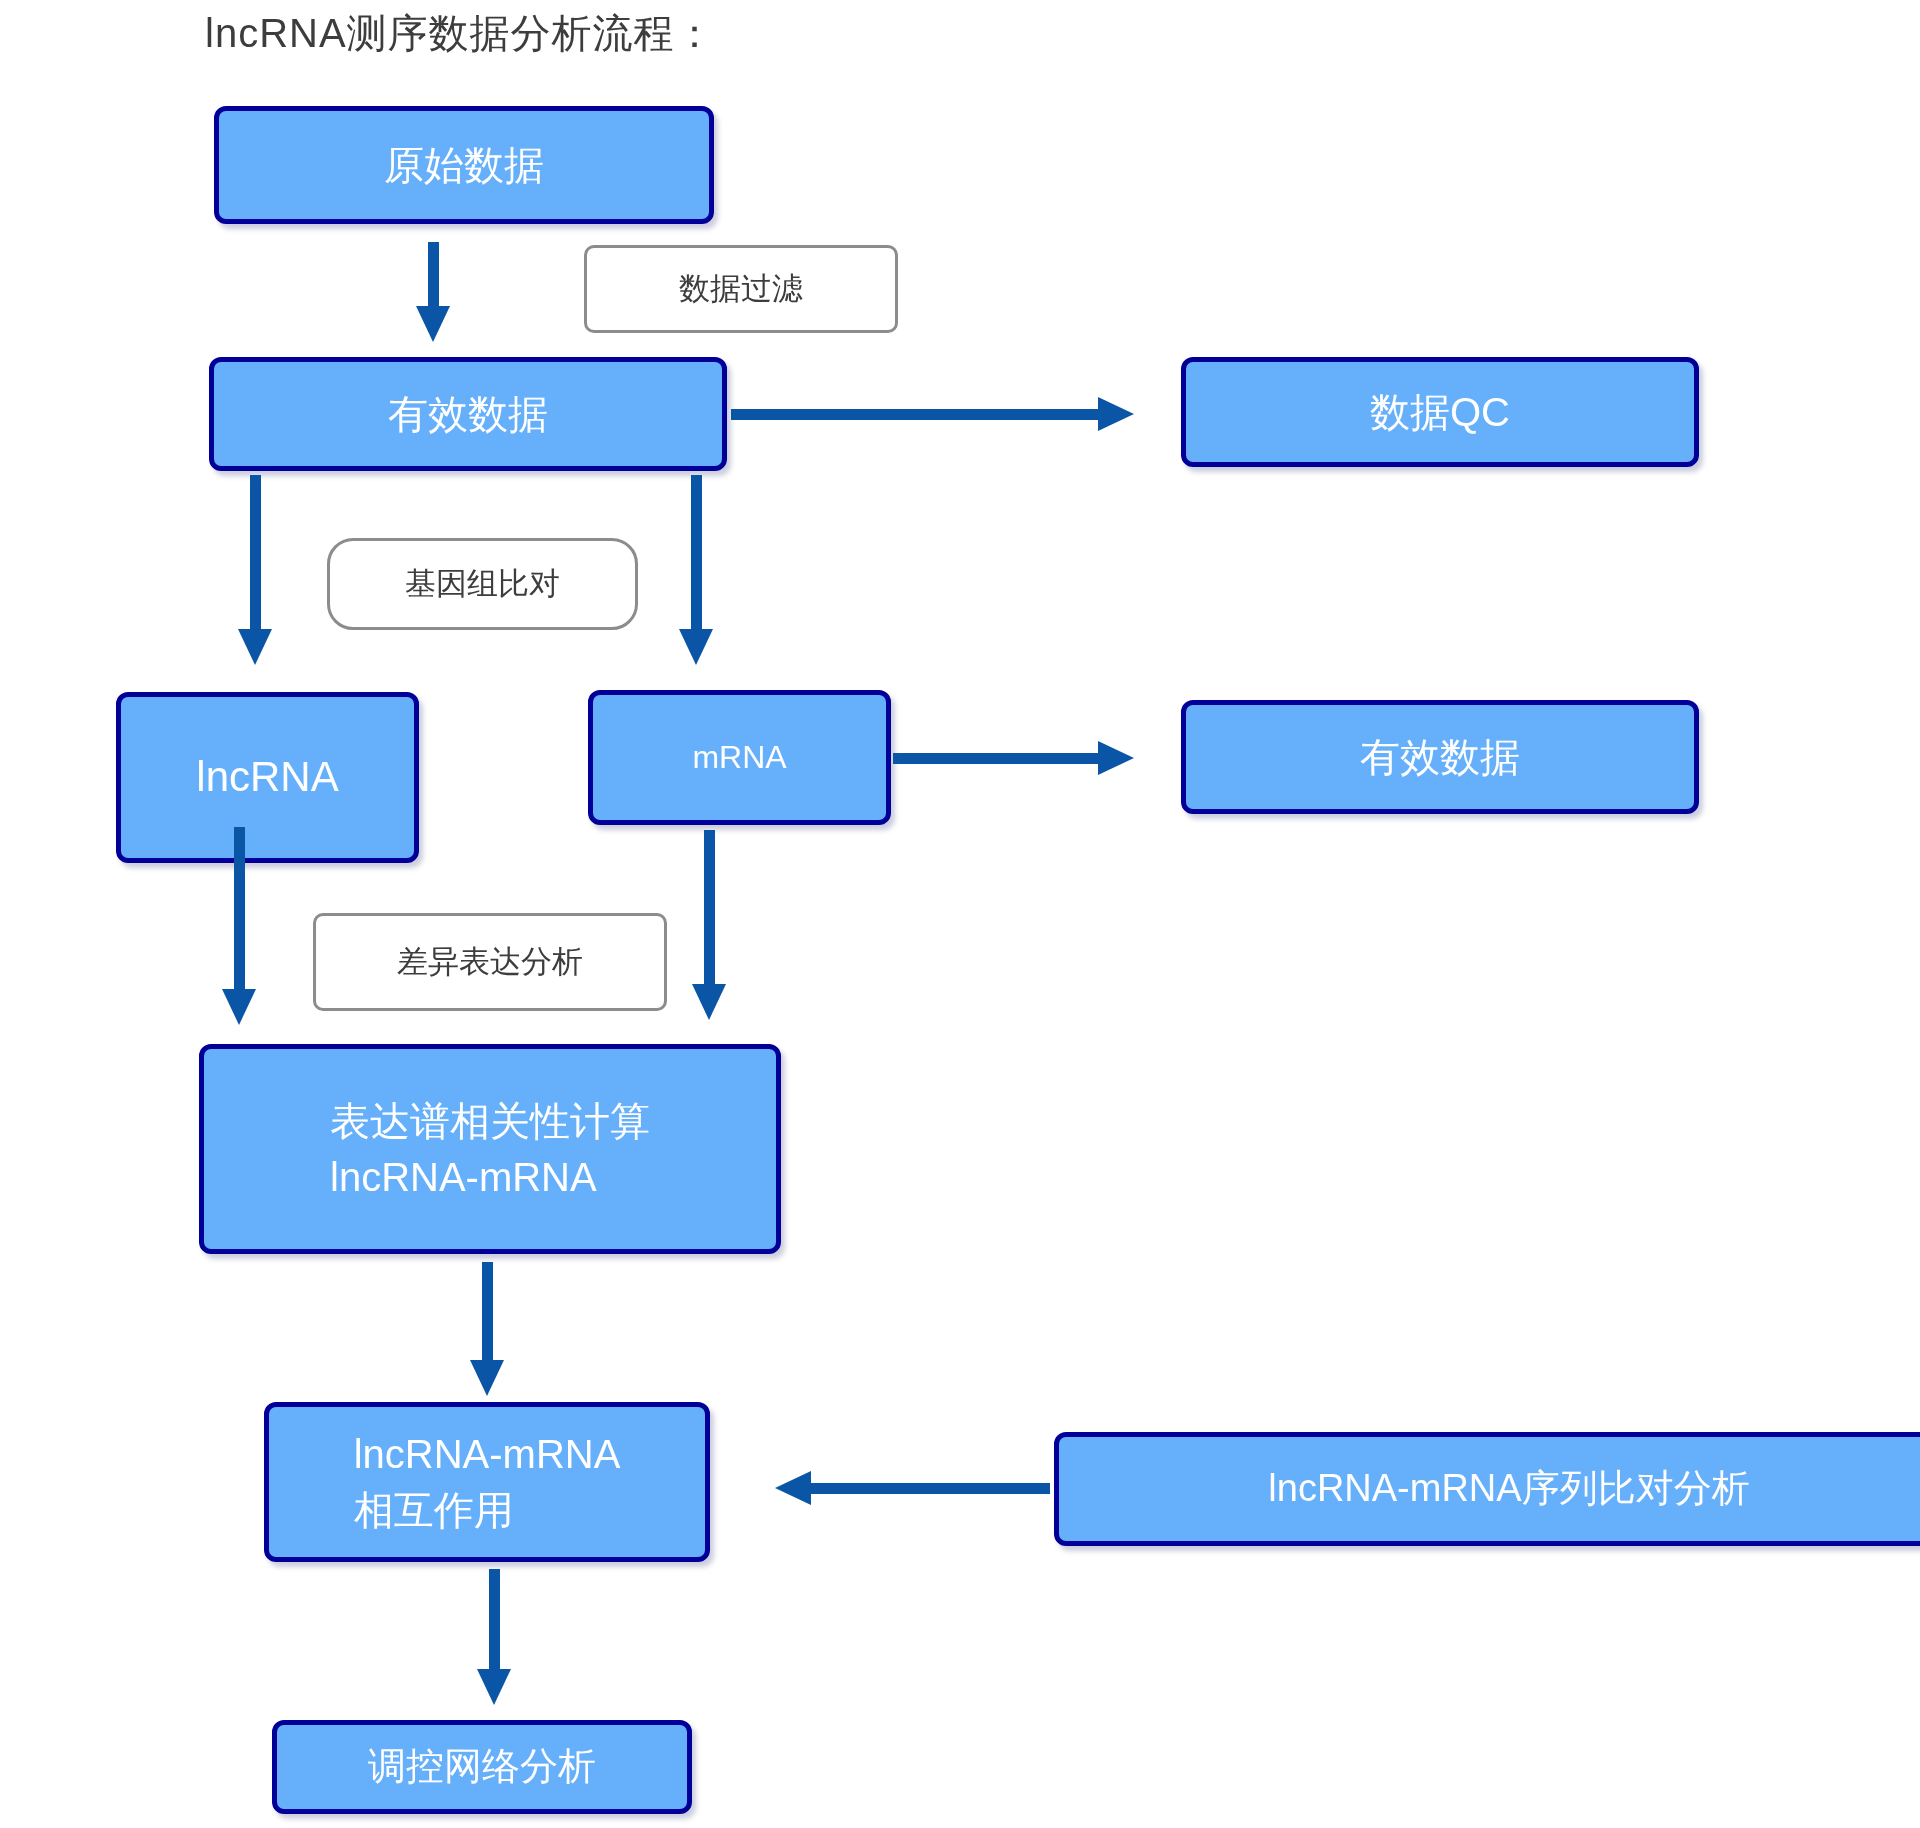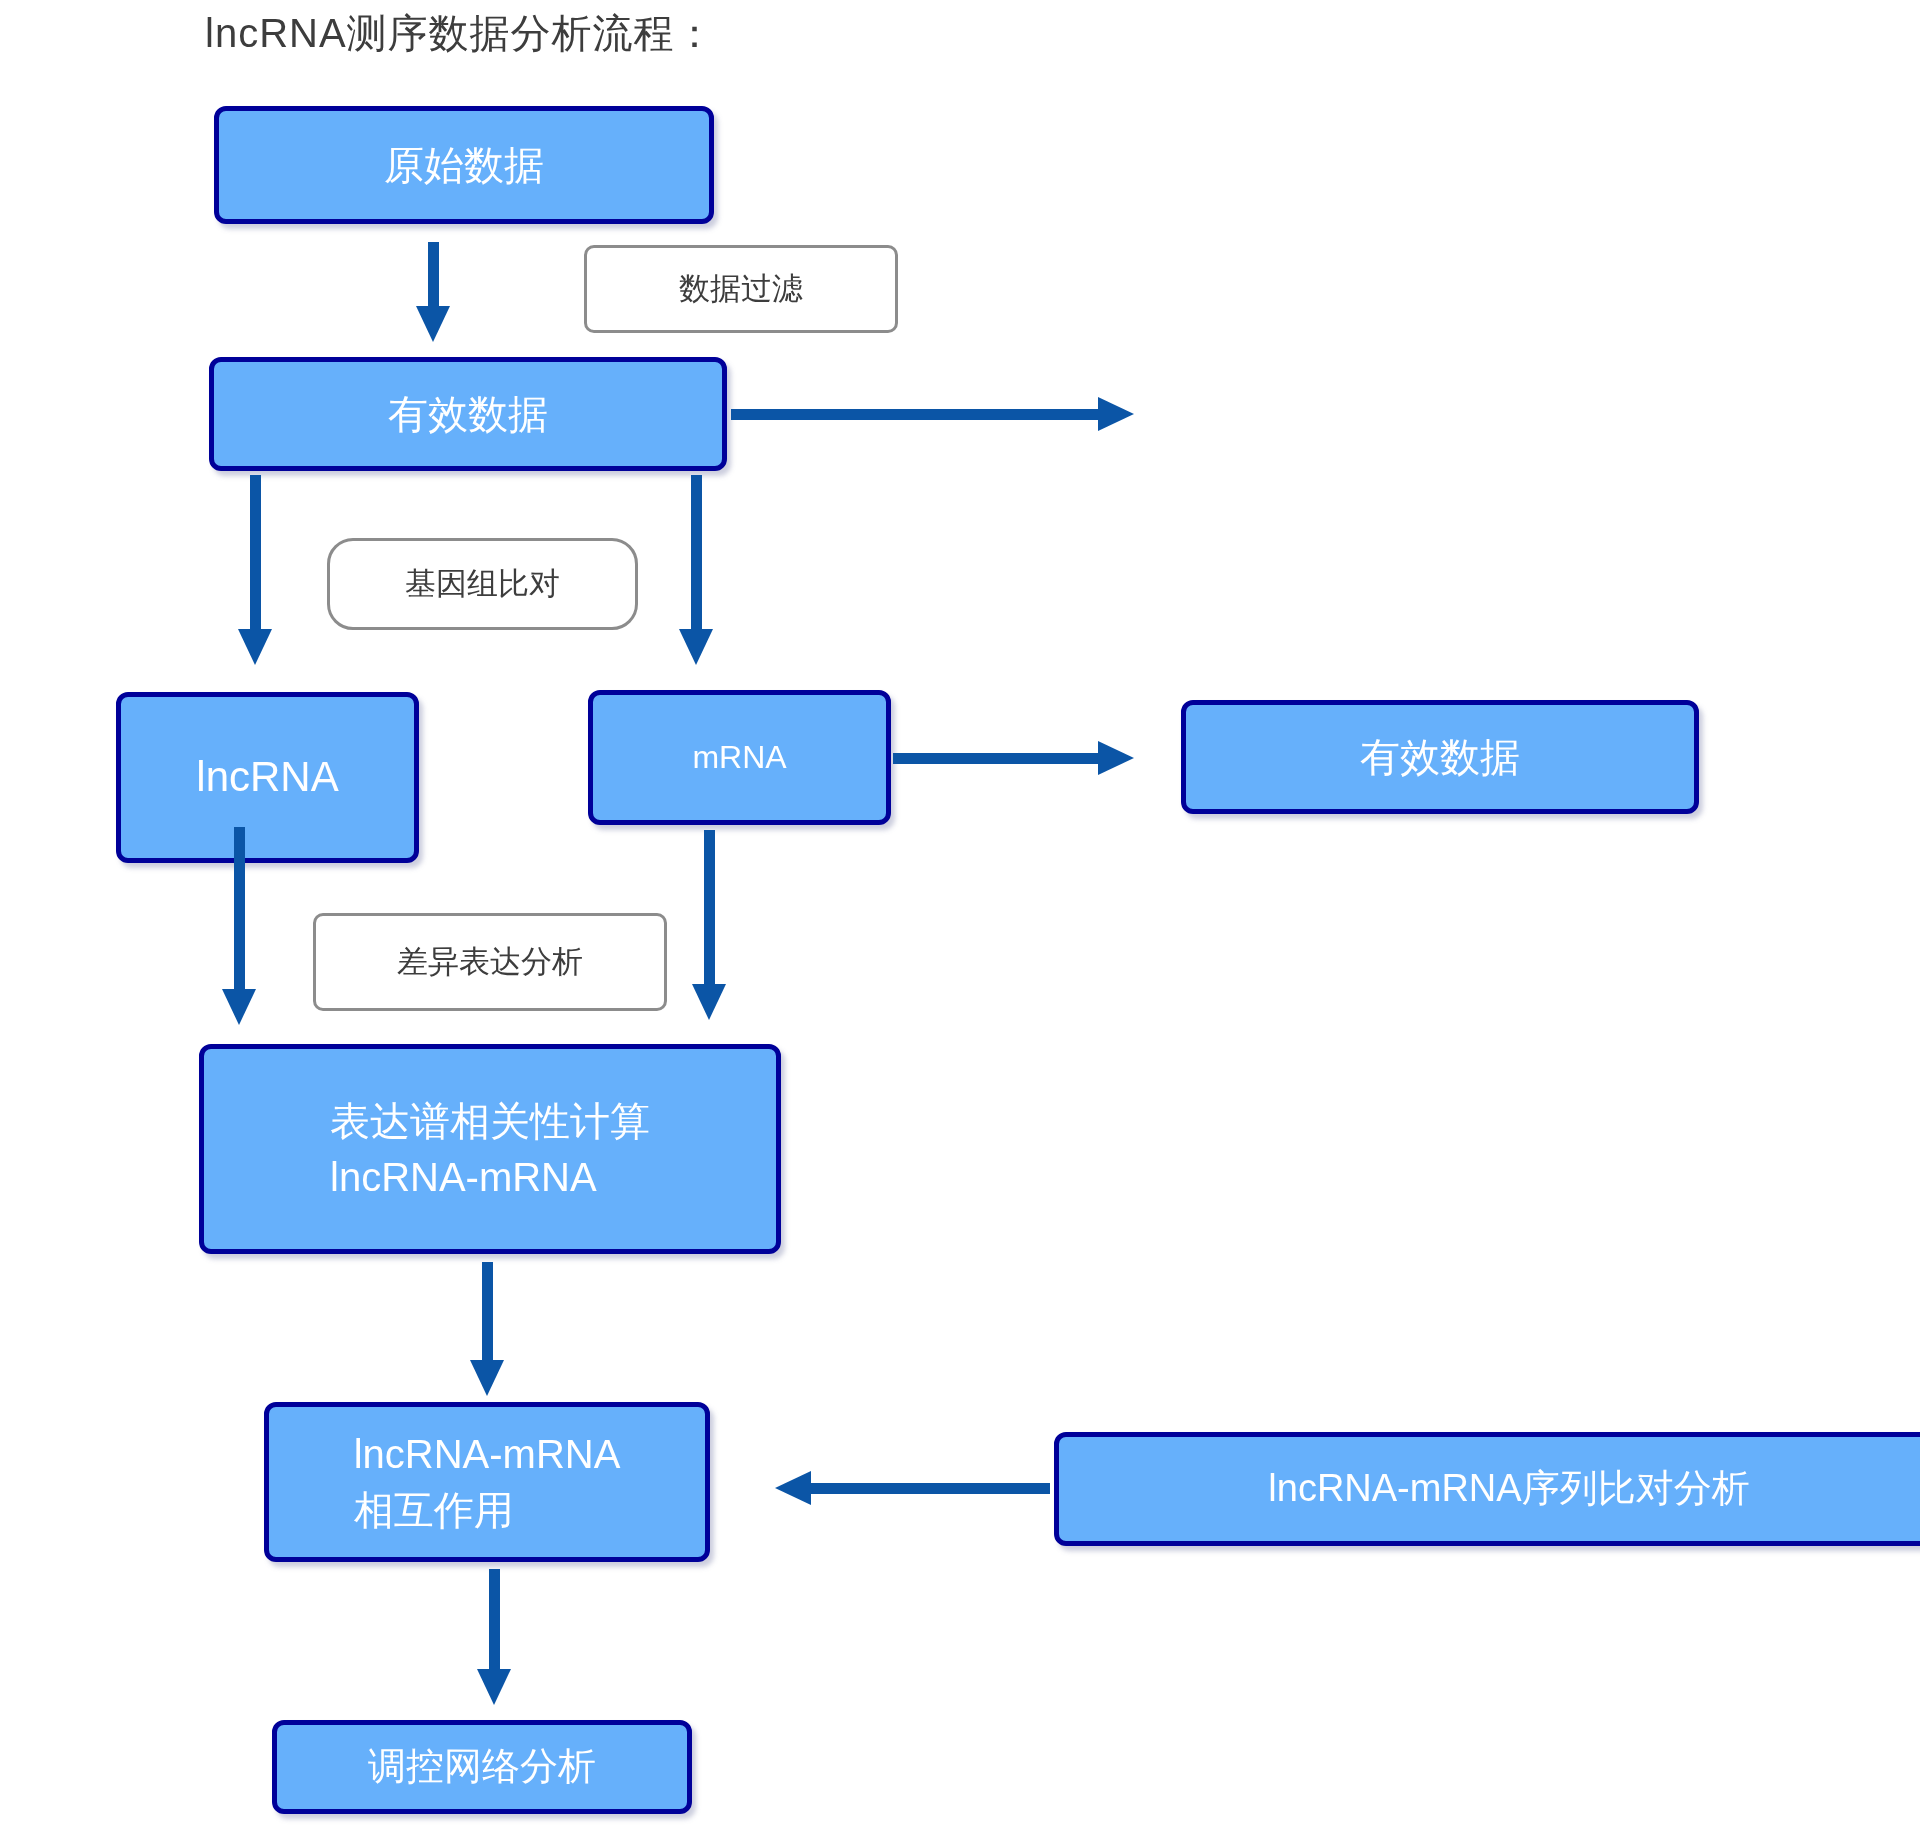--- a/index.html
+++ b/index.html
@@ -60,20 +60,21 @@
 </style>
 </head>
 <body>
 
 <div class="canvas">
 
   <div class="title">lncRNA测序数据分析流程：</div>
 
   <div class="node" id="n-raw">原始数据</div>
   <div class="node" id="n-valid">有效数据</div>
+  <div class="node" id="n-qc">数据QC</div>
   <div class="node" id="n-lncrna">lncRNA</div>
   <div class="node" id="n-mrna">mRNA</div>
   <div class="node" id="n-func">有效数据</div>
   <div class="node" id="n-corr">表达谱相关性计算
 lncRNA-mRNA</div>
   <div class="node" id="n-interact">lncRNA-mRNA
 相互作用</div>
   <div class="node" id="n-seqalign">lncRNA-mRNA序列比对分析</div>
   <div class="node" id="n-network">调控网络分析</div>
 

